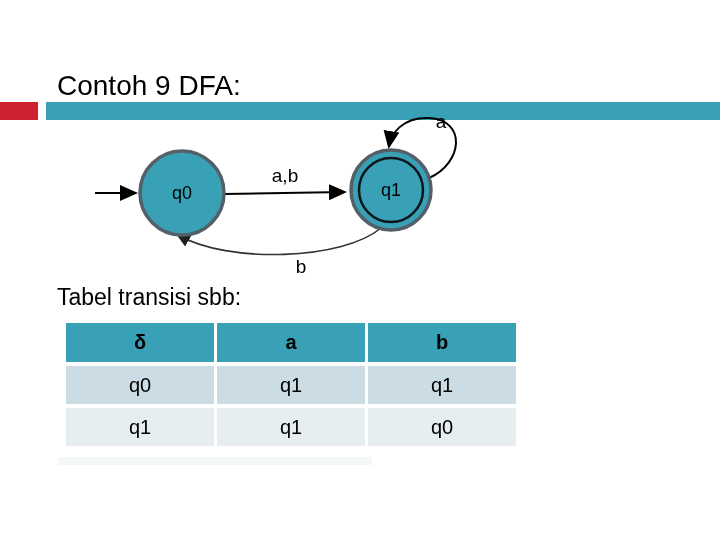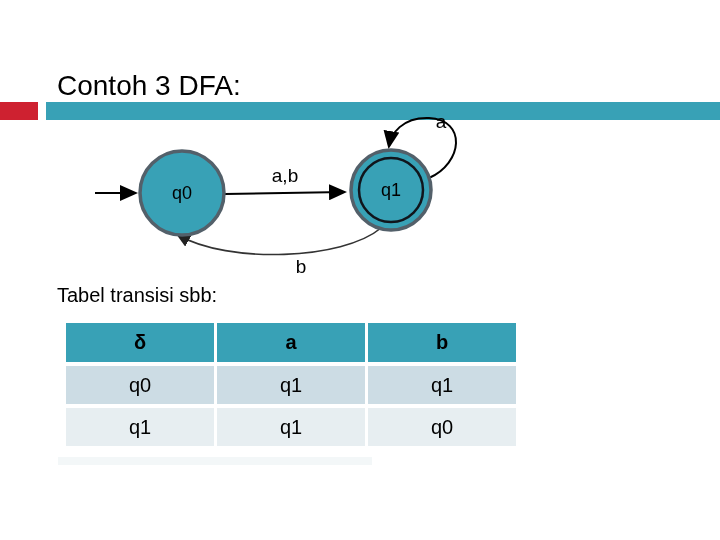--- a/index.html
+++ b/index.html
@@ -20,21 +20,21 @@
     position:absolute; left:0px; top:102px;
     width:38px; height:18px; background:#ce2130;
   }
   .accent-bar {
     position:absolute; left:46px; top:102px;
     width:674px; height:18px; background:#38a1b6;
   }
   .dfa-svg { position:absolute; left:85px; top:108px; }
   .subtitle {
     position:absolute; left:57px; top:284px;
-    font-size:20px; color:#000; white-space:nowrap;
+    font-size:23px; color:#000; white-space:nowrap;
   }
   .ttable {
     position:absolute; left:66px; top:323px;
     width:450px;
     display:grid;
     grid-template-columns:repeat(3,1fr);
     grid-template-rows:39px 38px 38px;
     row-gap:4px; column-gap:3px;
     background:#ffffff;
     font-size:20px;
@@ -51,21 +51,21 @@
     position:absolute; left:58px; top:457px;
     width:314px; height:8px; background:#f3f7f8;
   }
   svg text { font-family:"Liberation Sans", sans-serif; fill:#000; }
   .state-label { font-size:18px; }
   .edge-label { font-size:19px; }
 </style>
 </head>
 <body>
 
-<div class="slide-title">Contoh 3 DFA:</div>
+<div class="slide-title">Contoh 9 DFA:</div>
 <div class="accent-red"></div>
 <div class="accent-bar"></div>
 
 <svg class="dfa-svg" width="400" height="175" viewBox="0 0 400 175">
   <defs>
     <marker id="arrow" markerWidth="9" markerHeight="8" refX="7.5" refY="4" orient="auto">
       <path d="M0,0 L9,4 L0,8 z" fill="#000"></path>
     </marker>
     <marker id="arrow-gray" markerWidth="9" markerHeight="8" refX="7.5" refY="4" orient="auto">
       <path d="M0,0 L9,4 L0,8 z" fill="#222"></path>

